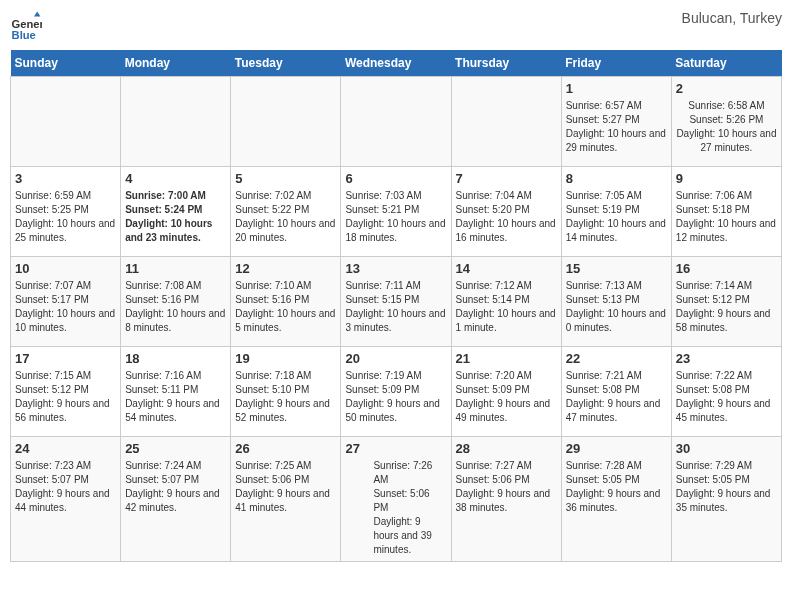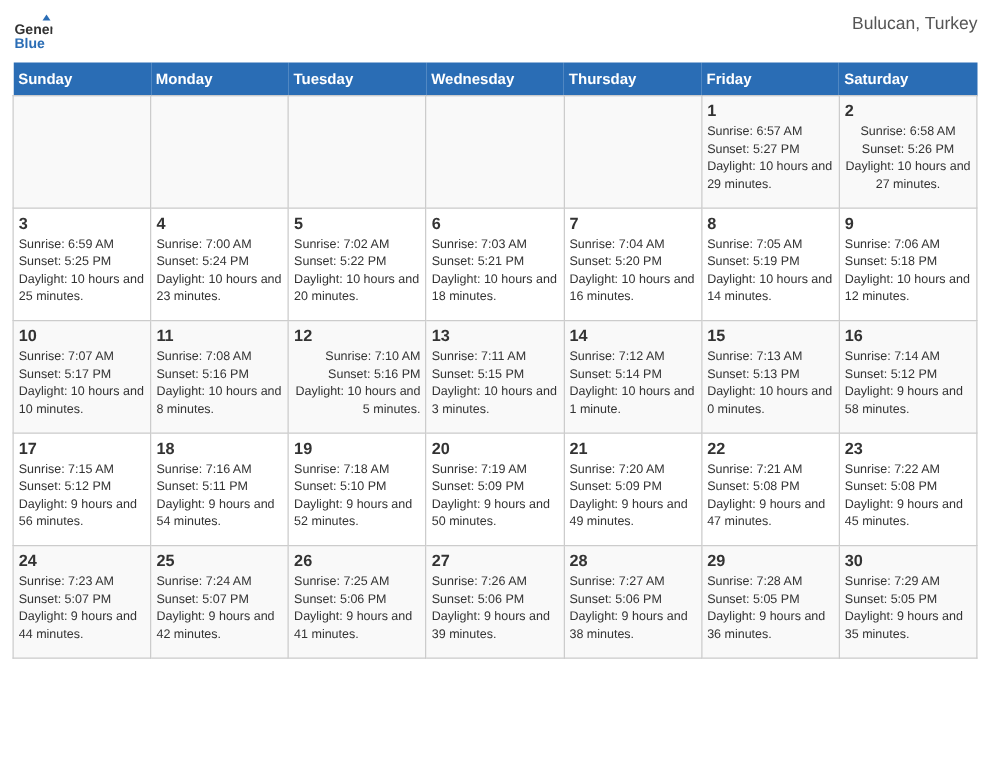--- a/index.html
+++ b/index.html
@@ -141,21 +141,21 @@
       </tr>
       <tr>
         <td>
           <span class="day-number">3</span>
           <div class="cell-info" style="white-space: pre-line;">Sunrise: 6:59 AM
 Sunset: 5:25 PM
 Daylight: 10 hours and 25 minutes.</div>
         </td>
         <td>
           <span class="day-number">4</span>
-          <div class="cell-info" style="white-space: pre-line;">Sunrise: 7:00 AM
+          <div class="cell-info" style="white-space: pre-line; font-weight: bold;">Sunrise: 7:00 AM
 Sunset: 5:24 PM
 Daylight: 10 hours and 23 minutes.</div>
         </td>
         <td>
           <span class="day-number">5</span>
           <div class="cell-info" style="white-space: pre-line;">Sunrise: 7:02 AM
 Sunset: 5:22 PM
 Daylight: 10 hours and 20 minutes.</div>
         </td>
         <td>
@@ -191,21 +191,21 @@
 Daylight: 10 hours and 10 minutes.</div>
         </td>
         <td>
           <span class="day-number">11</span>
           <div class="cell-info" style="white-space: pre-line;">Sunrise: 7:08 AM
 Sunset: 5:16 PM
 Daylight: 10 hours and 8 minutes.</div>
         </td>
         <td>
           <span class="day-number">12</span>
-          <div class="cell-info" style="white-space: pre-line; text-align: right;">Sunrise: 7:10 AM
+          <div class="cell-info" style="white-space: pre-line;">Sunrise: 7:10 AM
 Sunset: 5:16 PM
 Daylight: 10 hours and 5 minutes.</div>
         </td>
         <td>
           <span class="day-number">13</span>
           <div class="cell-info" style="white-space: pre-line;">Sunrise: 7:11 AM
 Sunset: 5:15 PM
 Daylight: 10 hours and 3 minutes.</div>
         </td>
         <td>
@@ -285,21 +285,21 @@
 Daylight: 9 hours and 42 minutes.</div>
         </td>
         <td>
           <span class="day-number">26</span>
           <div class="cell-info" style="white-space: pre-line;">Sunrise: 7:25 AM
 Sunset: 5:06 PM
 Daylight: 9 hours and 41 minutes.</div>
         </td>
         <td>
           <span class="day-number">27</span>
-          <div class="cell-info" style="white-space: pre-line;">Sunrise: 7:26 AM
+          <div class="cell-info" style="white-space: pre-line; margin-left: 28px;">Sunrise: 7:26 AM
 Sunset: 5:06 PM
 Daylight: 9 hours and 39 minutes.</div>
         </td>
         <td>
           <span class="day-number">28</span>
           <div class="cell-info" style="white-space: pre-line;">Sunrise: 7:27 AM
 Sunset: 5:06 PM
 Daylight: 9 hours and 38 minutes.</div>
         </td>
         <td>

